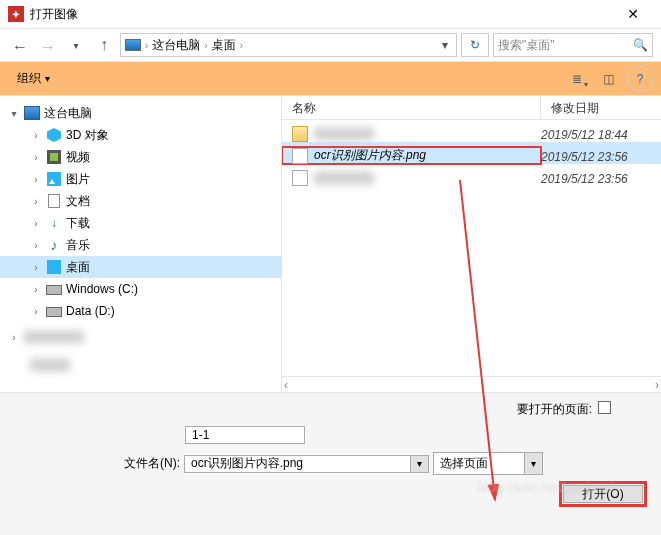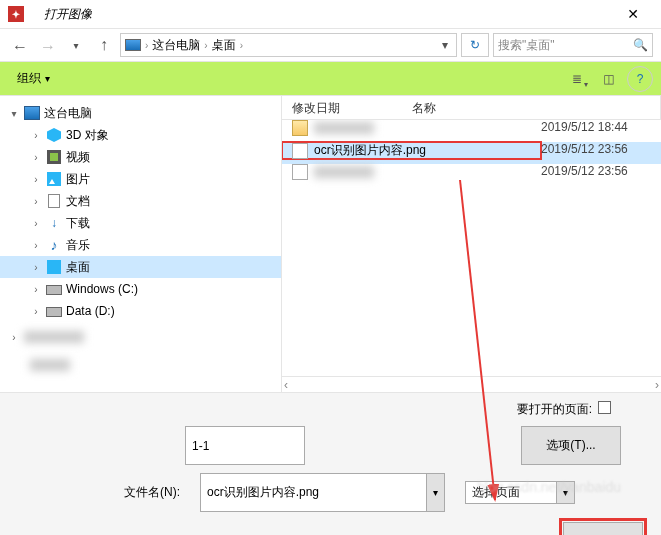--- a/index.html
+++ b/index.html
@@ -1,34 +1,34 @@
 <!DOCTYPE html>
 <html><head>
 <meta charset="utf-8">
 <style>
 * { box-sizing: border-box; margin: 0; padding: 0; font-family: "Microsoft YaHei", "Segoe UI", sans-serif; font-size: 12px; }
 body { background: #fff; width: 661px; height: 535px; overflow: hidden; position: relative; }
 
 .titlebar { display: flex; align-items: center; height: 28px; padding: 0 8px; background: #fff; }
 .titlebar .app-icon { width: 16px; height: 16px; background: #c9302c; display: flex; align-items: center; justify-content: center; color: #fff; font-size: 10px; font-weight: bold; }
-.titlebar .title { margin-left: 20px; flex: 1; font-style: italic; }
+.titlebar .title { margin-left: 6px; flex: 1; }
 .titlebar .win-btn { width: 40px; height: 28px; display: flex; align-items: center; justify-content: center; font-size: 14px; }
 
 .nav { display: flex; align-items: center; height: 34px; padding: 0 8px; border-top: 1px solid #e5e5e5; border-bottom: 1px solid #e5e5e5; gap: 4px; }
 .nav .arrow { width: 24px; height: 24px; display: flex; align-items: center; justify-content: center; color: #555; font-size: 16px; }
 .nav .arrow.disabled { color: #bbb; }
 .nav .crumb { flex: 1; display: flex; align-items: center; height: 24px; border: 1px solid #ccc; background: #fff; padding: 0 4px; gap: 4px; }
 .nav .crumb .pc-icon { width: 16px; height: 12px; background: linear-gradient(#4aa0e8,#1a6fb8); border: 1px solid #666; }
 .nav .crumb .chev { color: #888; font-size: 10px; }
 .nav .crumb .drop { margin-left: auto; color: #555; padding-right:4px;}
 .nav .refresh { width: 28px; height: 24px; border: 1px solid #ccc; display: flex; align-items: center; justify-content: center; color: #1a6fb8; }
 .nav .search { width: 160px; height: 24px; border: 1px solid #ccc; display: flex; align-items: center; padding: 0 4px; color: #888; }
 .nav .search .mag { margin-left: auto; }
 
-.toolbar { display: flex; align-items: center; height: 34px; border-bottom: 1px solid #e5e5e5; background: #bef264; }
+.toolbar { display: flex; align-items: center; height: 34px; border-bottom: 1px solid #e5e5e5; background: #fdba74; }
 .toolbar .btn { height: 26px; padding: 0 10px; display: flex; align-items: center; gap: 4px; border: 1px solid transparent; margin-left: 6px; }
 .toolbar .spacer { flex: 1; }
 .toolbar .view-btn { width: 28px; height: 26px; display:flex; align-items:center; justify-content:center; border:1px solid transparent; margin-right:4px; color:#555; position:relative;}
 .toolbar .help { width: 26px; height: 26px; border: 1px solid #ccc; border-radius: 50%; display: flex; align-items: center; justify-content: center; color: #1a6fb8; margin-right: 8px; }
 
 .body { display: flex; height: 296px; }
 .tree { width: 282px; border-right: 1px solid #e5e5e5; overflow: auto; padding: 6px 0; }
 .tree .node { display: flex; align-items: center; height: 22px; padding-left: 8px; gap: 4px; }
 .tree .node.d1 { padding-left: 8px; }
 .tree .node.d2 { padding-left: 30px; }
@@ -38,44 +38,44 @@
 .tree .ticon { width: 16px; height: 14px; display: inline-flex; align-items:center; justify-content:center; }
 .tree .lbl { white-space: nowrap; }
 .blur { filter: blur(4px); background:#ccc; width:60px; height:12px; }
 
 .list { flex: 1; display: flex; flex-direction: column; position:relative; }
 .list .hdr { display: flex; height: 24px; border-bottom: 1px solid #e5e5e5; }
 .list .hdr .col { padding: 4px 10px; color: #333; }
 .list .hdr .col.name { flex: 1; border-right: 1px solid #e5e5e5; }
 .list .hdr .col.date { width: 120px; }
 .list .rows { flex: 1; overflow: auto; }
-.list .row { display: flex; align-items: flex-start; height: 22px; }
+.list .row { display: flex; align-items: flex-end; height: 22px; font-style: italic; }
 .list .row .cname { flex: 1; display: flex; align-items: center; gap: 6px; padding-left: 10px; }
 .list .row .cdate { width: 120px; color: #444; }
 .list .row.selected { background: #cce8ff; }
 .list .row.selected .cname { outline: 2px solid #e53935; outline-offset: -1px; }
 .list .ficon { width: 16px; height: 16px; background: #fff; border: 1px solid #aaa; position: relative; }
 .list .ficon.folder { background: linear-gradient(#ffe9a8,#f7c968); border:1px solid #caa64a; }
 .list .scroll-h { height:16px; border-top:1px solid #e5e5e5; display:flex; align-items:center; padding:0 2px; color:#888;}
 .list .scroll-h .track{flex:1;}
 
 .bottom { border-top: 1px solid #e5e5e5; padding: 8px 10px 10px; background: #f5f5f5; height: 176px; }
 .bottom .opts { display: flex; gap: 20px; margin-bottom: 8px; }
 .bottom .opts .left { flex: 1; display: flex; justify-content: flex-end; align-items: flex-start; gap: 6px; padding-right: 40px;}
 .bottom .opts .left .lbl { text-align: right; }
 .bottom .opts .cb { width: 13px; height: 13px; border: 1px solid #666; background: #fff; display:inline-block; }
 .bottom .opts .cb.checked::after { content:"✓"; font-size:10px; position:relative; top:-2px; left:1px; color:#000;}
 .bottom .opts .right { width: 210px; }
 .bottom .opts .right .line { display: flex; align-items: flex-start; gap: 6px; }
 .bottom .row2 { display: flex; align-items: center; margin-bottom: 8px; }
 .bottom .row2 .pgbox { margin-left: 175px; }
-.bottom .pgbox, .bottom .combo, .bottom .winbtn { height: 39px; border: 1px solid #aaa; background: #fff; display: inline-flex; align-items: center; padding: 8px 6px; }
+.bottom .pgbox, .bottom .combo, .bottom .winbtn { height: 18px; border: 1px solid #aaa; background: #fff; display: inline-flex; align-items: center; padding: 8px 6px; }
 .bottom .pgbox { width: 120px; }
 .bottom .winbtn { width: 80px; justify-content: center; background: #e1e1e1; }
-.bottom .row3 { display: flex; align-items: center; gap: 20px; margin-bottom: 10px; }
+.bottom .row3 { display: flex; align-items: center; gap: 4px; margin-bottom: 10px; }
 .bottom .row3 .lbl { width: 170px; text-align: right; }
 .bottom .combo { width: 245px; position: relative; }
 .bottom .combo .drop, .bottom .combo2 .drop { position: absolute; right: 0; top: 0; bottom: 0; width: 18px; border-left: 1px solid #aaa; display:flex; align-items:center; justify-content:center; background:#e1e1e1; font-size:10px;}
 .bottom .combo2 { height: 23px; border: 1px solid #aaa; background: #fff; width: 110px; position: relative; display:inline-flex; align-items:center; padding:0 6px;}
 .bottom .row4 { display: flex; justify-content: flex-end; gap: 8px; padding-right: 8px; }
 .bottom .row4 .open { outline: 3px solid #e53935; outline-offset: 1px; }
 
 .annot-arrow { position:absolute; pointer-events:none; }
 .watermark { position:absolute; right:40px; bottom:40px; color:#ccc; font-size:14px; transform:rotate(0deg); opacity:.5; filter:blur(1px);}
 
@@ -203,22 +203,22 @@
         <span class="exp">›</span>
         <span class="blur"></span>
       </div>
     <div class="node d3" style="margin-top:6px">
         <span class="blur" style="width:40px"></span>
       </div>
   </div>
 
   <div class="list">
     <div class="hdr">
+      <div class="col name">名称</div>
       <div class="col date">修改日期</div>
-      <div class="col name">名称</div>
     </div>
     <div class="rows">
       <div class="row">
         <div class="cname">
             <span class="ficon folder"></span>
             <span class="blur"></span>
           </div>
         <div class="cdate">2019/5/12 18:44</div>
       </div>
       <div class="row selected">
@@ -247,21 +247,20 @@
 <div class="bottom">
   <div class="opts">
     <div class="left">
       <span class="lbl">要打开的页面:</span>
       <span class="cb"></span>
     </div>
   </div>
   <div class="row2">
     <span class="pgbox">1-1</span>
     <span style="flex:1"> </span>
-    <span class="winbtn" style="width:100px;margin-right:30px">选项(T)...</span>
   </div>
   <div class="row3">
     <span class="lbl">文件名(N):</span>
     <span class="combo">
       <span>ocr识别图片内容.png</span>
       <span class="drop">▾</span>
     </span>
     <span class="combo2">
       <span>选择页面</span>
       <span class="drop">▾</span>

